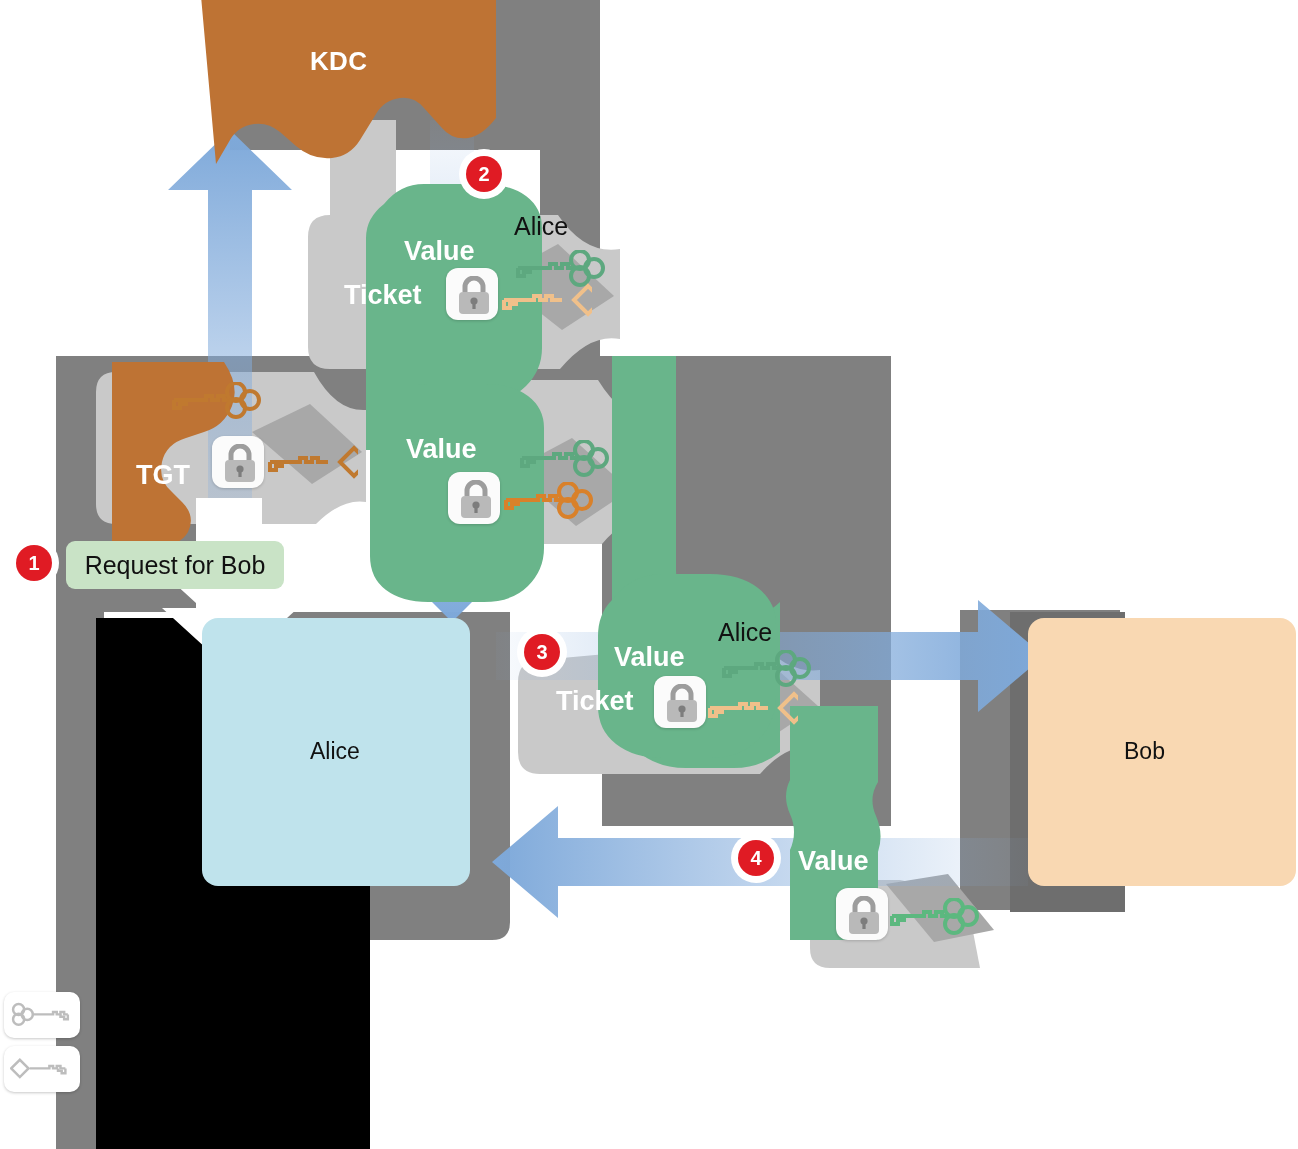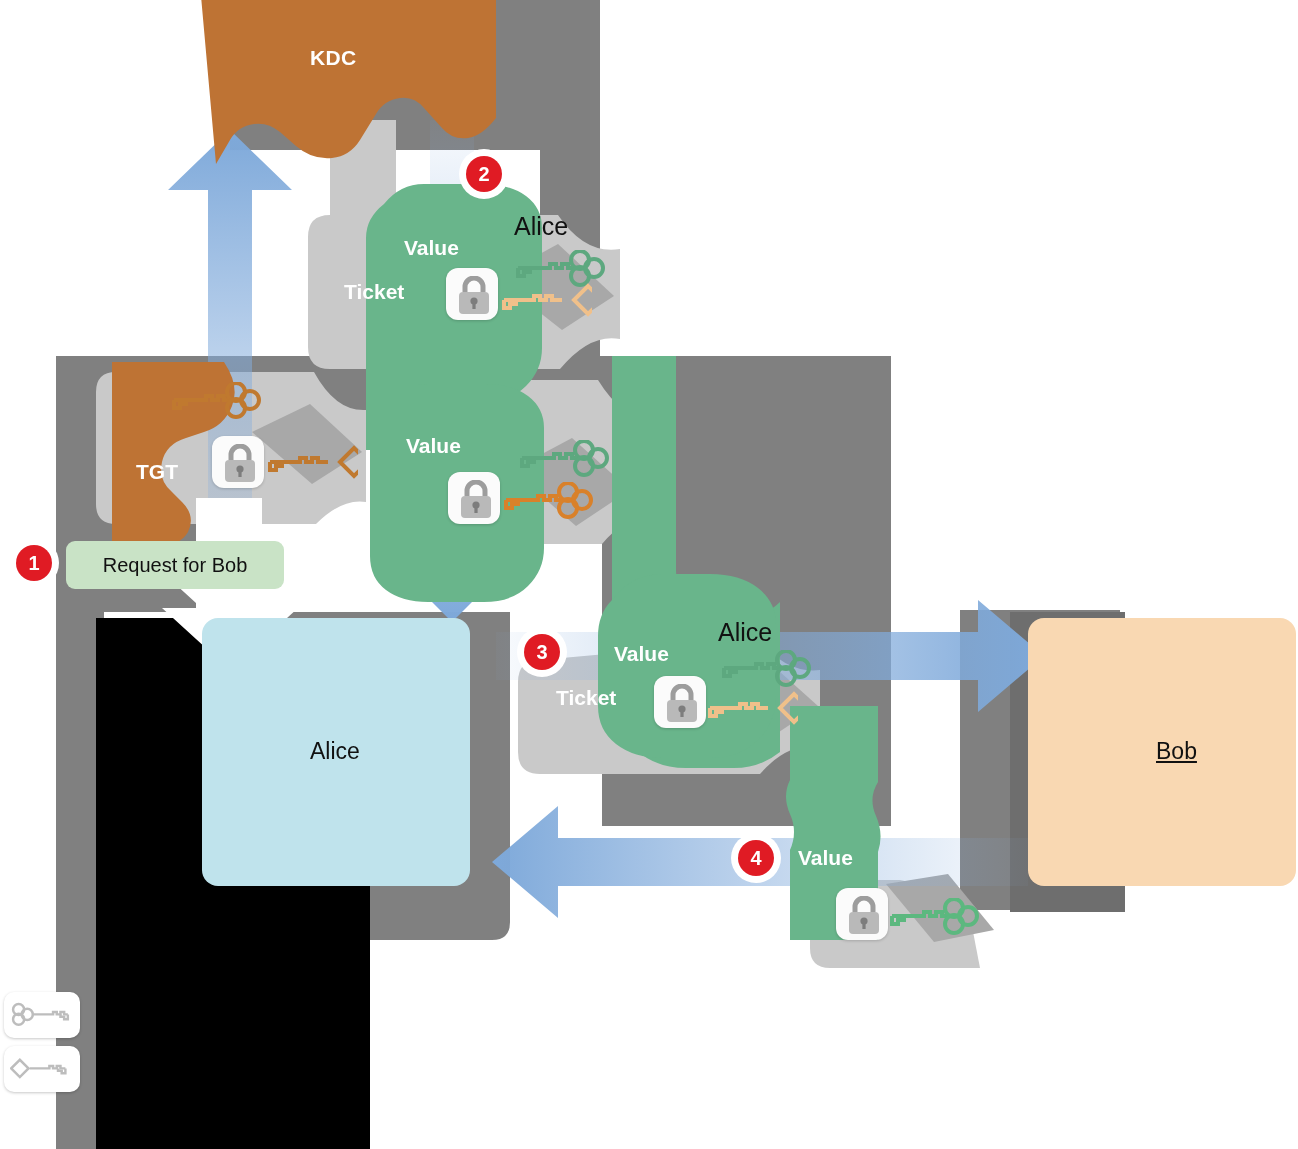--- a/index.html
+++ b/index.html
@@ -2,28 +2,28 @@
 <html><head>
 <meta charset="utf-8">
 <style>
   html,body{margin:0;padding:0;background:#ffffff;}
   body{font-family:"Liberation Sans","DejaVu Sans",sans-serif;}
   #stage{position:relative;width:1298px;height:1149px;overflow:hidden;background:#fff;}
   #stage svg.layer{position:absolute;left:0;top:0;width:1298px;height:1149px;}
 
   .lbl{position:absolute;white-space:nowrap;}
 
-  .node-title{color:#ffffff;font-weight:bold;font-size:21px;letter-spacing:.3px;}
+  .node-title{color:#ffffff;font-weight:bold;font-size:26px;letter-spacing:.3px;}
   .node-title-dark{color:#111111;font-weight:normal;font-size:23px;}
-  .tag-white{color:#ffffff;font-weight:bold;font-size:21px;}
+  .tag-white{color:#ffffff;font-weight:bold;font-size:27px;}
   .tag-dark{color:#111111;font-weight:normal;font-size:25px;}
 
   .reqbox{position:absolute;background:#c9e3c6;border-radius:9px;
           display:flex;align-items:center;justify-content:center;
-          color:#111;font-size:20px;}
+          color:#111;font-size:25px;}
 
   .badge{position:absolute;width:36px;height:36px;border-radius:50%;
          background:#e01b24;color:#fff;font-size:20px;font-weight:bold;
          display:flex;align-items:center;justify-content:center;
          box-shadow:0 0 0 7px #ffffff;}
 
   .lockchip{position:absolute;width:52px;height:52px;background:#fbfbfb;
             border-radius:12px;box-shadow:0 1px 3px rgba(0,0,0,.18);}
   .lockchip svg{position:absolute;left:9px;top:8px;}
 
@@ -251,21 +251,21 @@
     <svg width="38" height="42" viewBox="0 0 38 42">
         <use href="#padlockGlyph"></use>
       </svg>
   </div>
   <svg class="keyico" style="left:880px;top:898px;color:#5cb87f;" width="100" height="38" viewBox="0 0 100 38">
     <use href="#cloverKeyR"></use>
   </svg>
 
   <div class="lbl node-title" style="left:310px;top:46px;">KDC</div>
   <div class="lbl node-title-dark" style="left:310px;top:738px;">Alice</div>
-  <div class="lbl node-title-dark" style="left:1156px;top:738px;text-decoration:underline;">Bob</div>
+  <div class="lbl node-title-dark" style="left:1124px;top:738px;">Bob</div>
 
   <div class="reqbox" style="left:66px;top:541px;width:218px;height:48px;">
     <span>Request for Bob</span>
   </div>
 
   <div class="badge" style="left:16px;top:545px;">
     <span>1</span>
   </div>
   <div class="badge" style="left:466px;top:156px;">
     <span>2</span>

